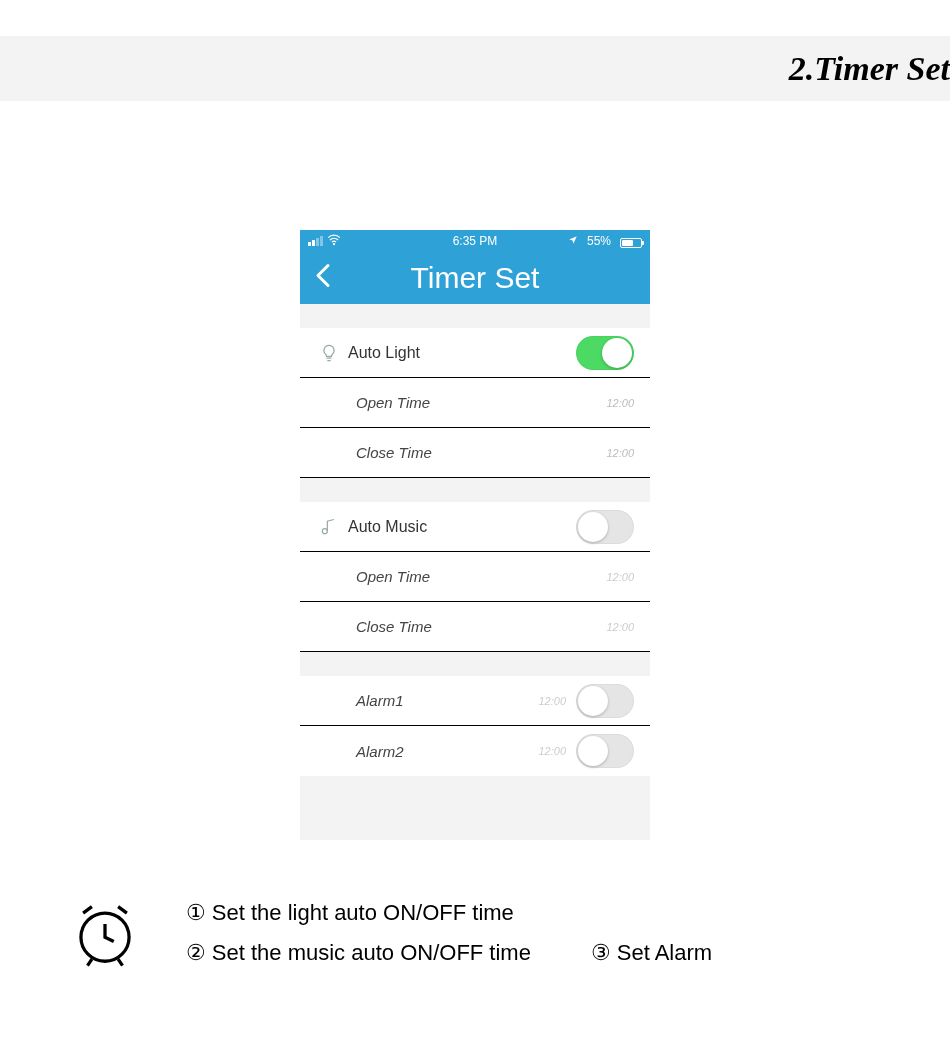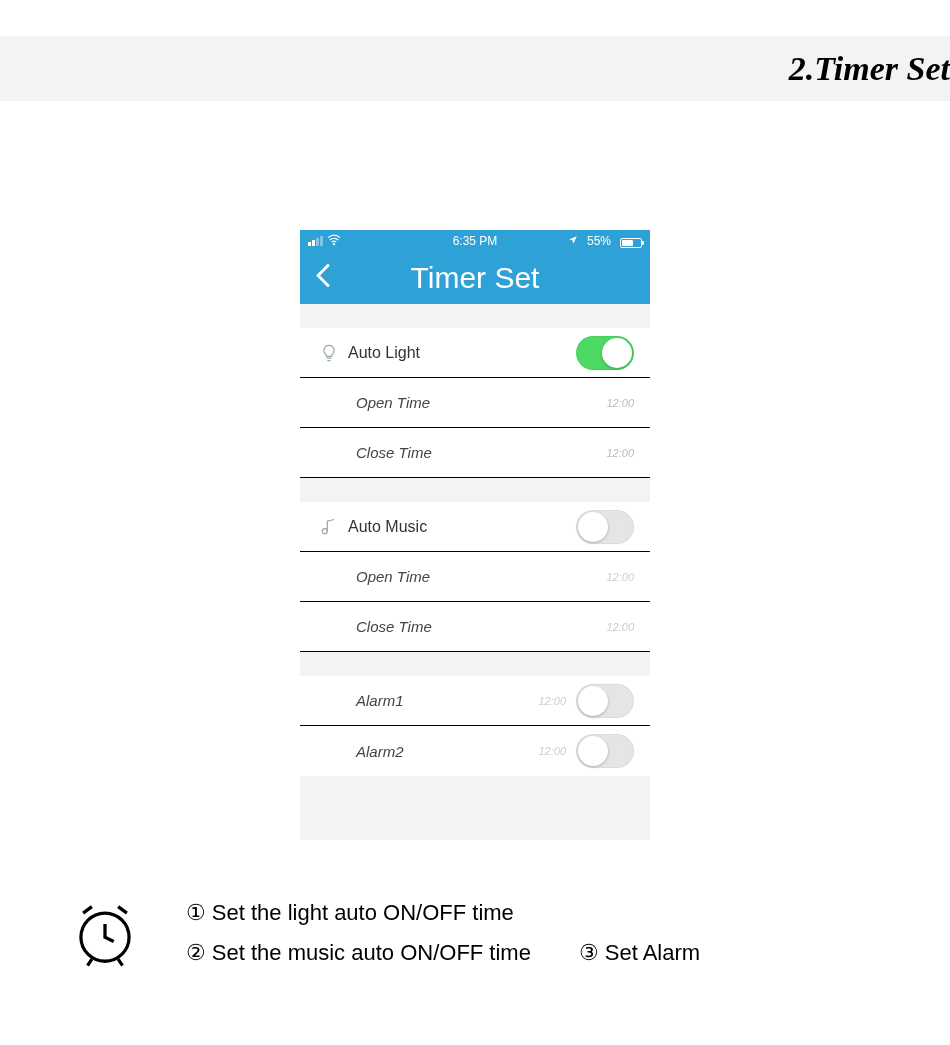--- a/index.html
+++ b/index.html
@@ -119,21 +119,21 @@
   .clock-icon svg { width:70px; height:70px; }
   .footer-text {
     margin-left: 46px;
     display:flex;
     flex-direction:column;
     gap: 14px;
     font-size: 22px;
     color:#000;
     font-family: "Century Gothic", "Futura", Arial, sans-serif;
   }
-  .footer-line { display:flex; align-items:center; gap: 48px;}
+  .footer-line { display:flex; align-items:center; gap: 60px;}
 </style>
 </head>
 <body>
 
 <div class="banner">
   <span>2.Timer Set</span>
 </div>
 
 <div class="phone">
 

